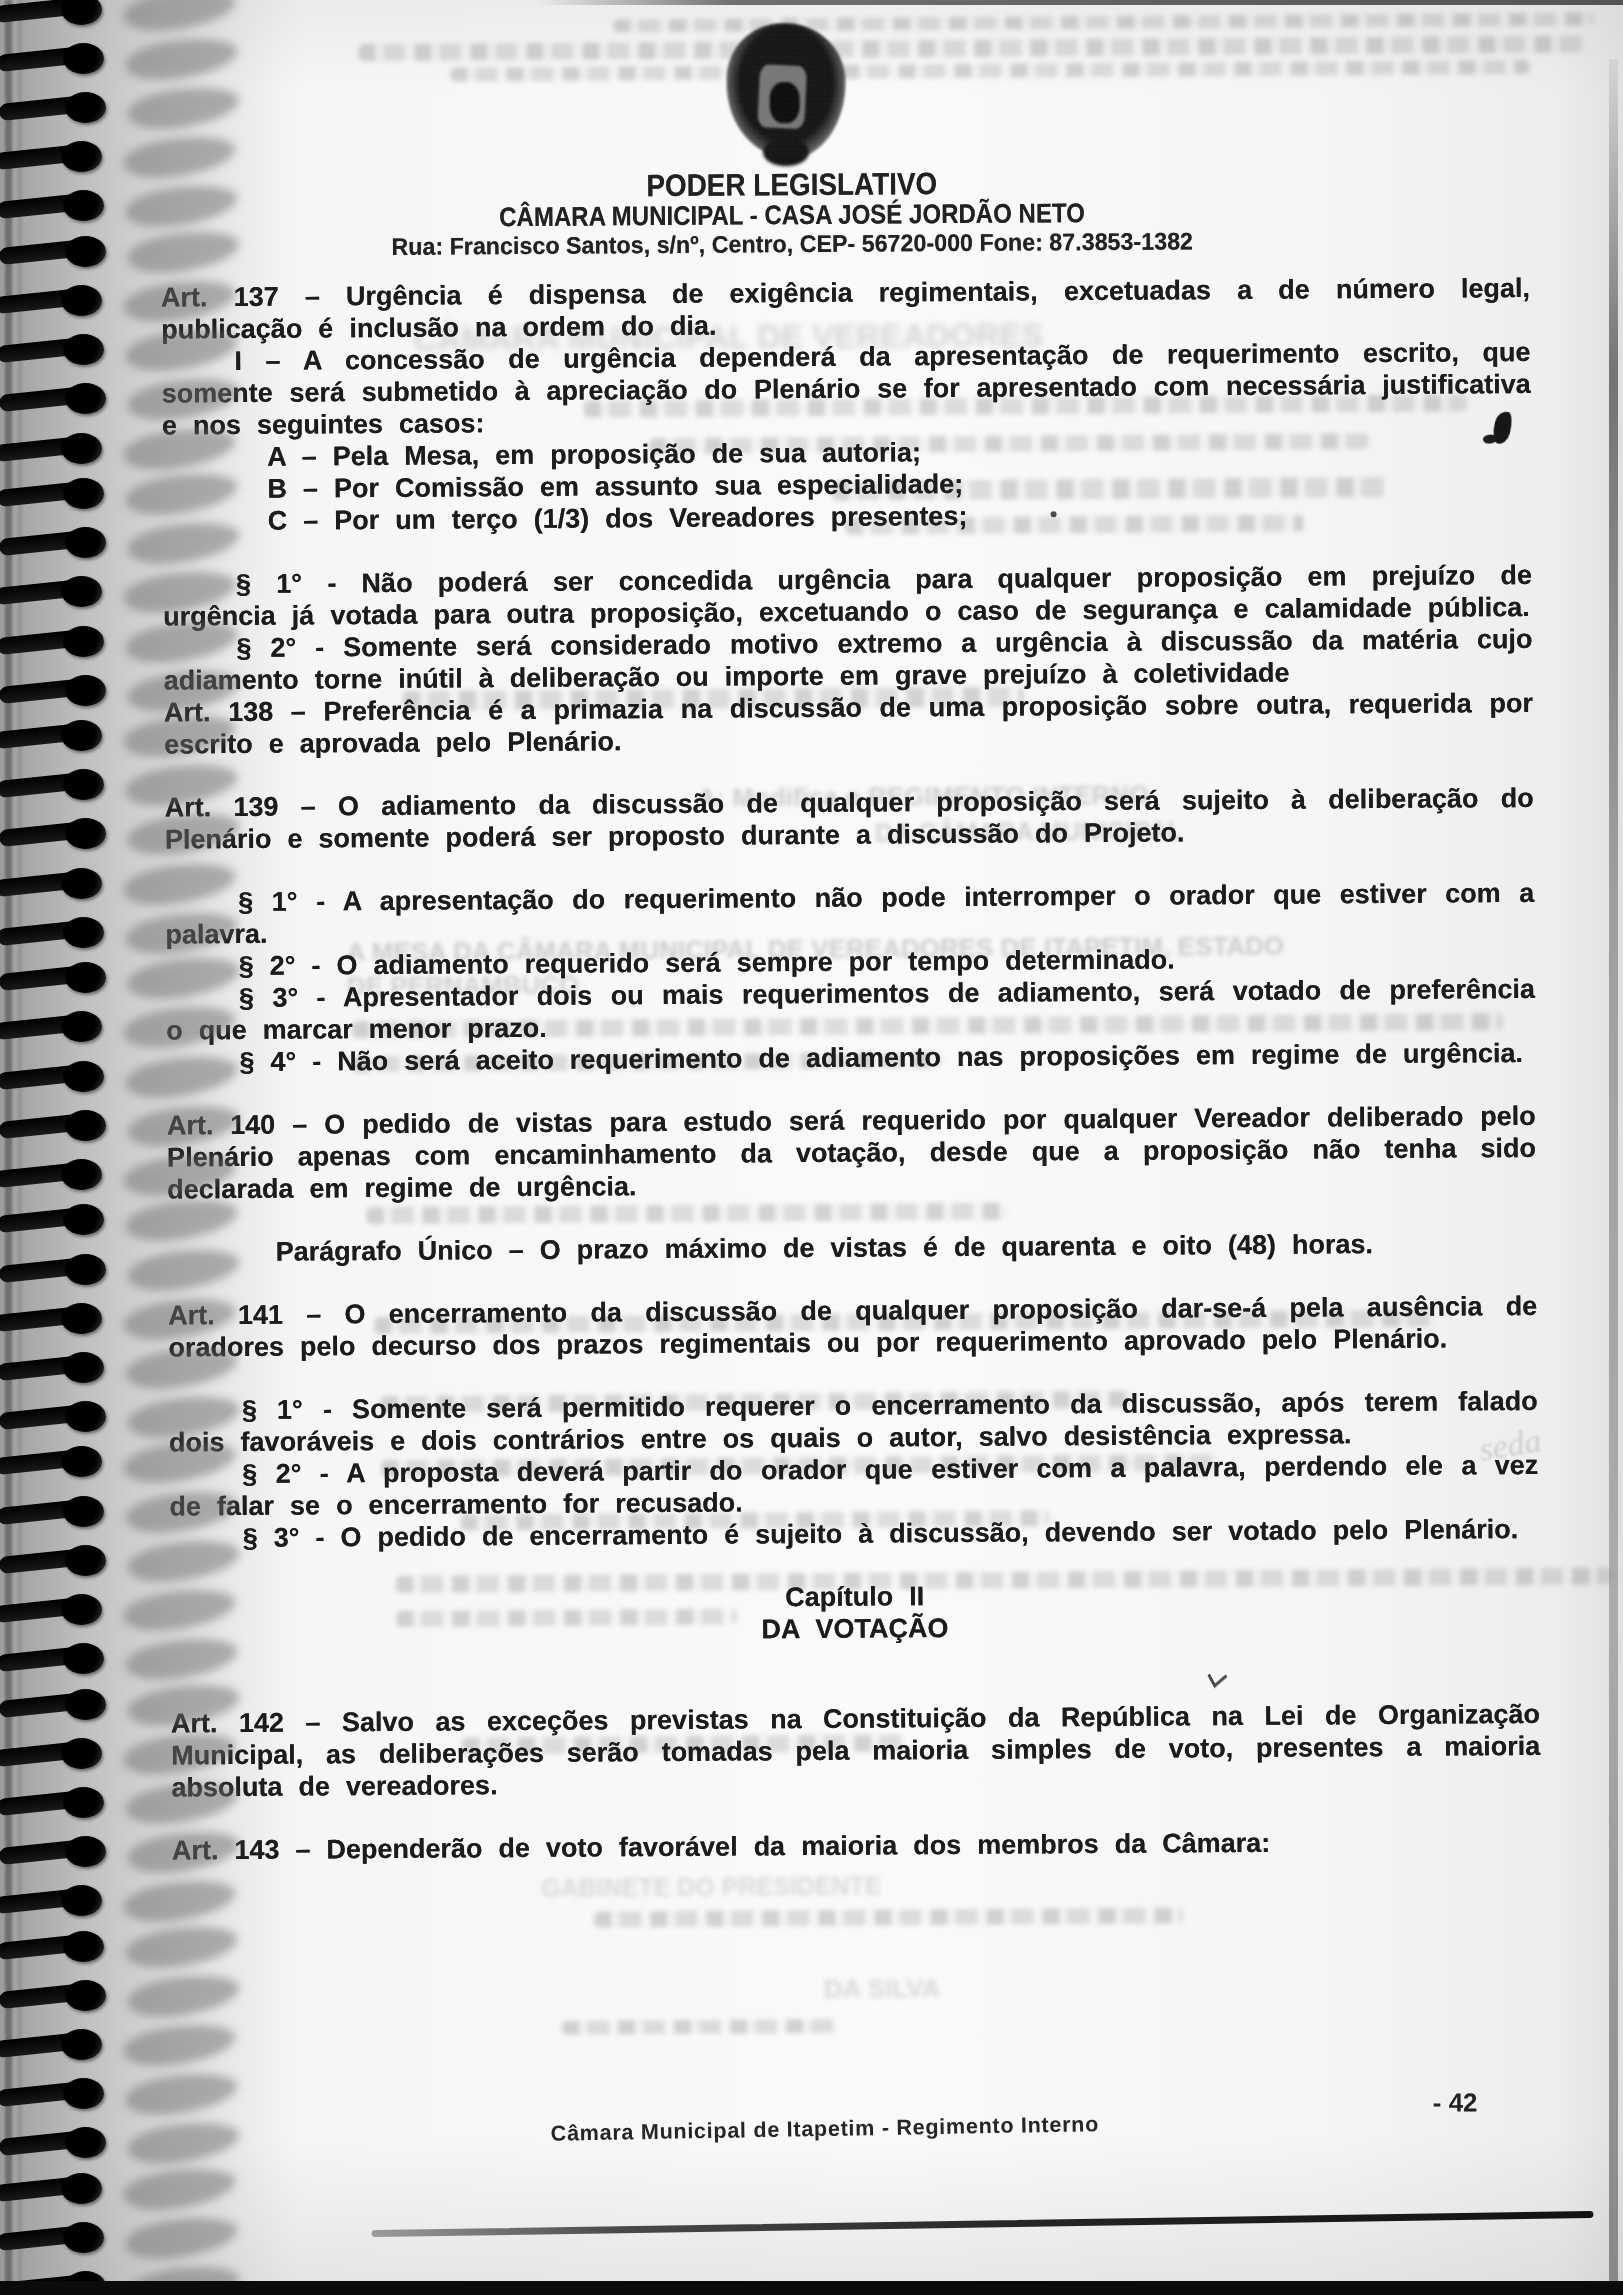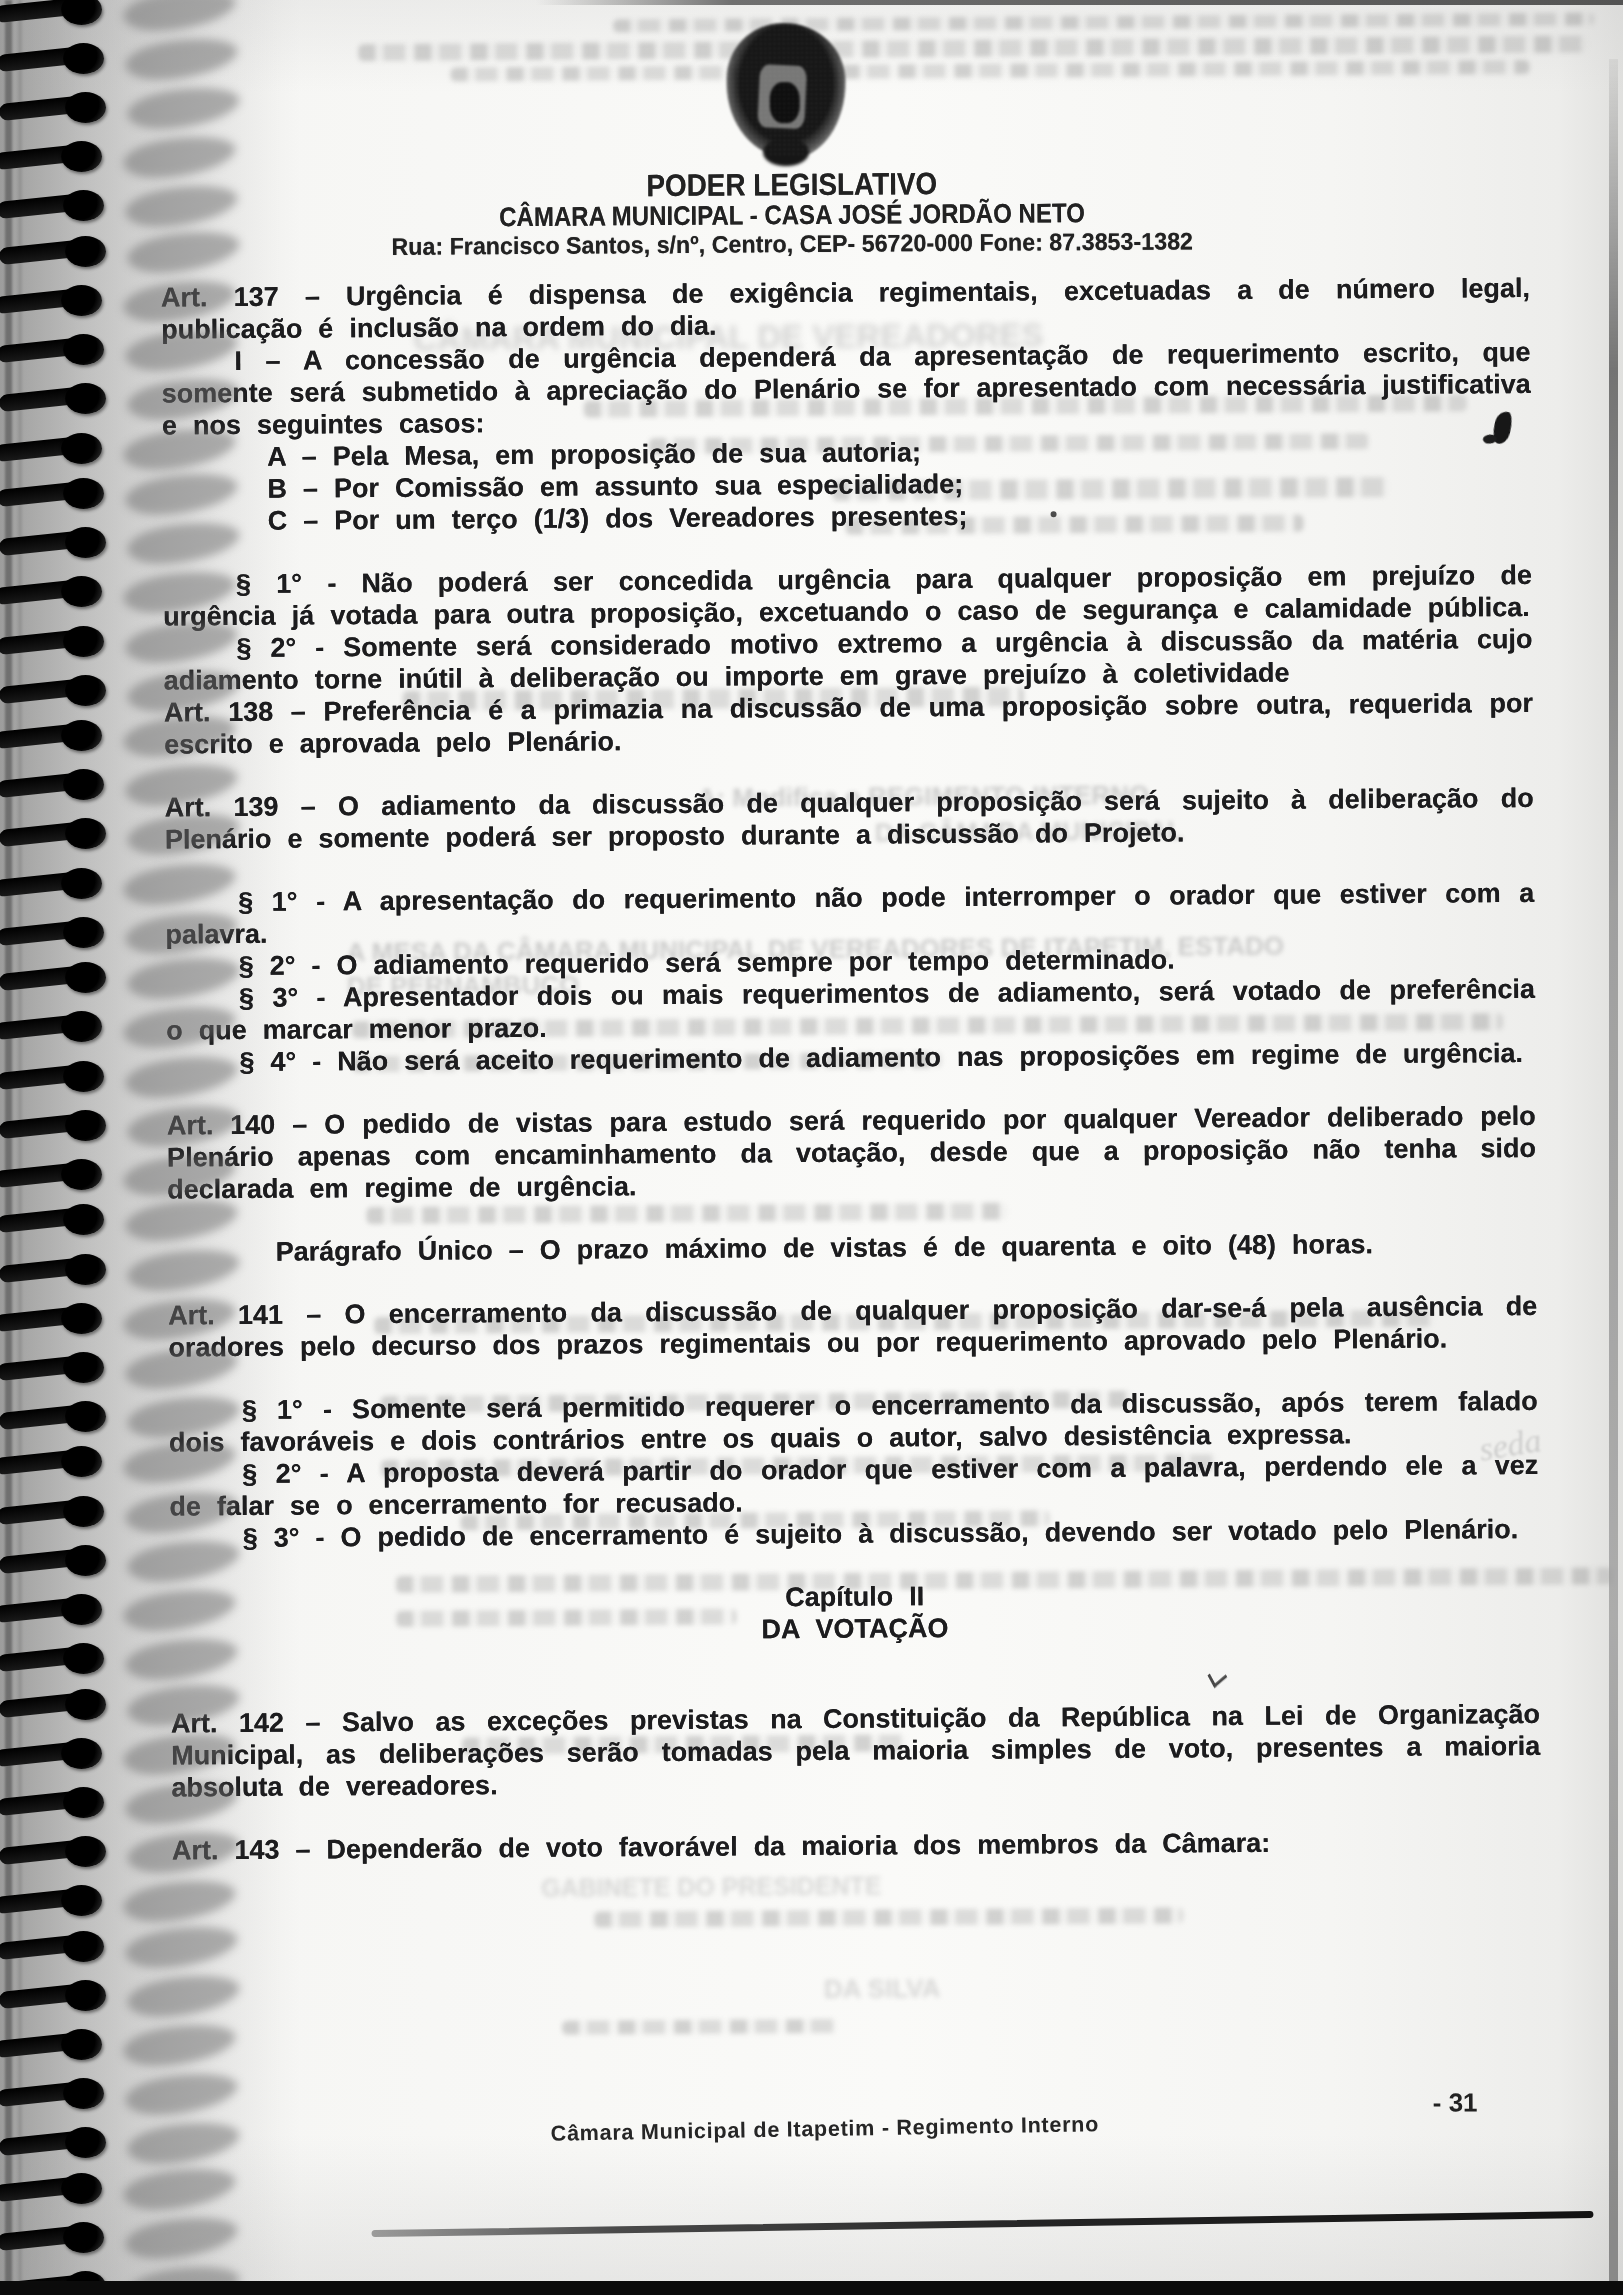--- a/index.html
+++ b/index.html
@@ -168,21 +168,21 @@
         <p class="para s-chapter gap1">Capítulo II</p>
         <p class="para s-chapter">DA VOTAÇÃO</p>
         <p class="para s-article gap2">Art. 142 – Salvo as exceções previstas na Constituição da República na Lei de Organização Municipal, as deliberações serão tomadas pela maioria simples de voto, presentes a maioria absoluta de vereadores.</p>
         <p class="para s-article gap1">Art. 143 – Dependerão de voto favorável da maioria dos membros da Câmara:</p>
       </div>
 
     <div class="blot"></div>
     <div class="tick"></div>
     <div class="dot"></div>
 
-    <div class="page-number">- 31</div>
+    <div class="page-number">- 42</div>
     <div class="footer-line">Câmara Municipal de Itapetim - Regimento Interno</div>
     <div class="footer-rule"></div>
   </div>
 
   <div class="binding">
     <div class="spine"></div>
     <div class="spine2"></div>
   <div class="tooth" style="top: -11.8px; left: 0px;">
         <i class="t-bar"></i>
         <i class="t-knob"></i>

